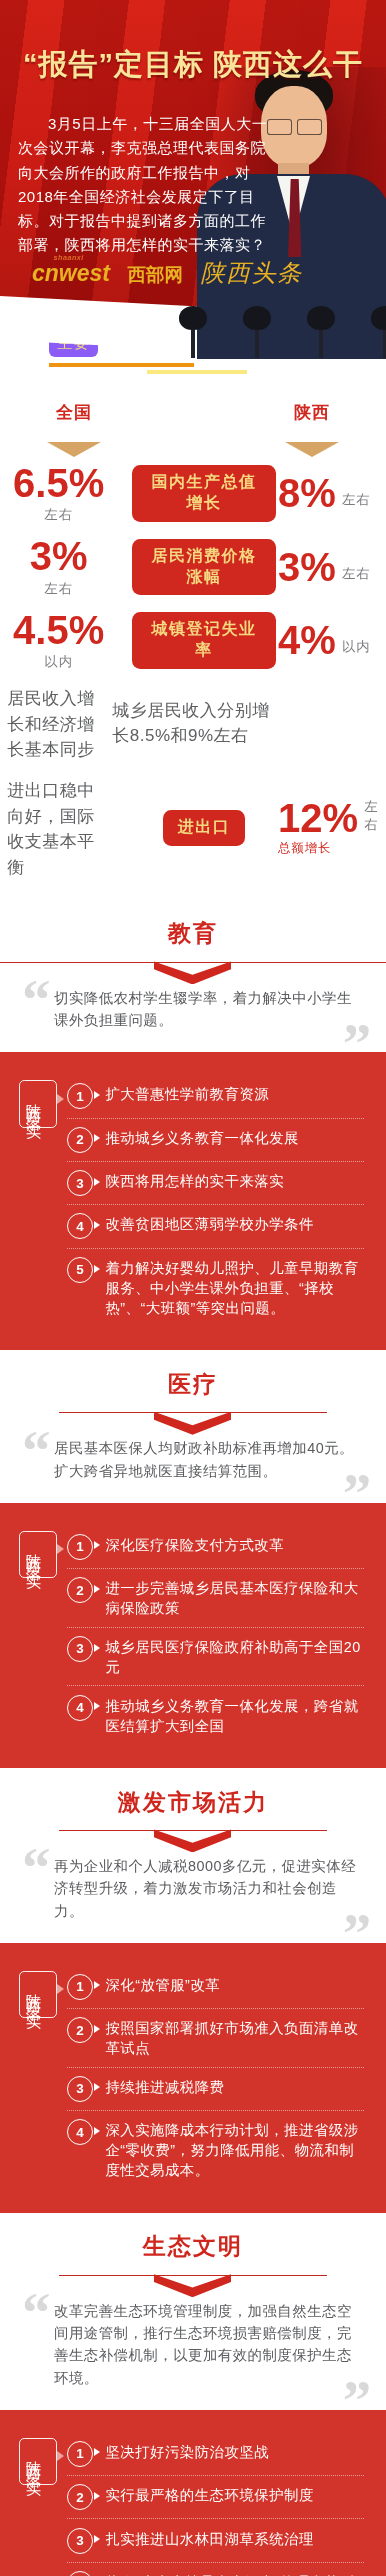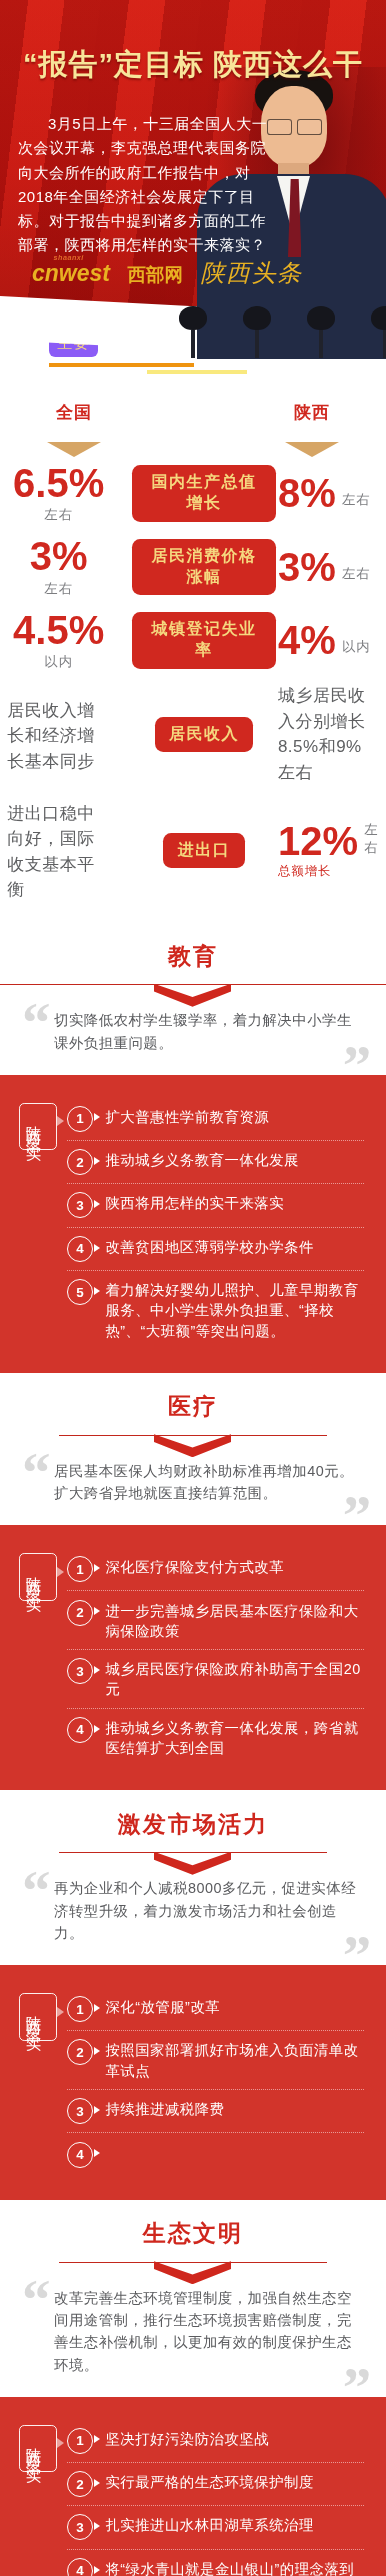--- a/index.html
+++ b/index.html
@@ -193,23 +193,20 @@
     </div>
   </div>
 
   <div class="t-row">
     <div class="t-left">
       <div class="bigwrap">
               <span class="note"></span>
             </div>
       <span class="small">居民收入增长和经济增长基本同步</span>
     </div>
-    <div class="t-mid">
-      <span class="pill">居民收入</span>
-    </div>
     <div class="t-right">
       <div class="bigwrap row"></div>
       
       <span class="small">城乡居民收入分别增长8.5%和9%左右</span>
     </div>
   </div>
 
   <div class="t-row">
     <div class="t-left">
       <div class="bigwrap">
@@ -387,20 +384,21 @@
       <i class="num-arrow"></i>
     </span>
     <p class="item-text">持续推进减税降费</p>
   </li>
 
   <li class="item">
     <span class="numwrap">
       <span class="num">4</span>
       <i class="num-arrow"></i>
     </span>
+    <p class="item-text">深入实施降成本行动计划，推进省级涉企“零收费”，努力降低用能、物流和制度性交易成本。</p>
   </li>
 </ol>
     </div>
   </section>
 
   <section class="topic">
     <div class="topic-head">
       <h2 class="topic-title">生态文明</h2>
       <div class="rule">
         <i class="chev"></i>

